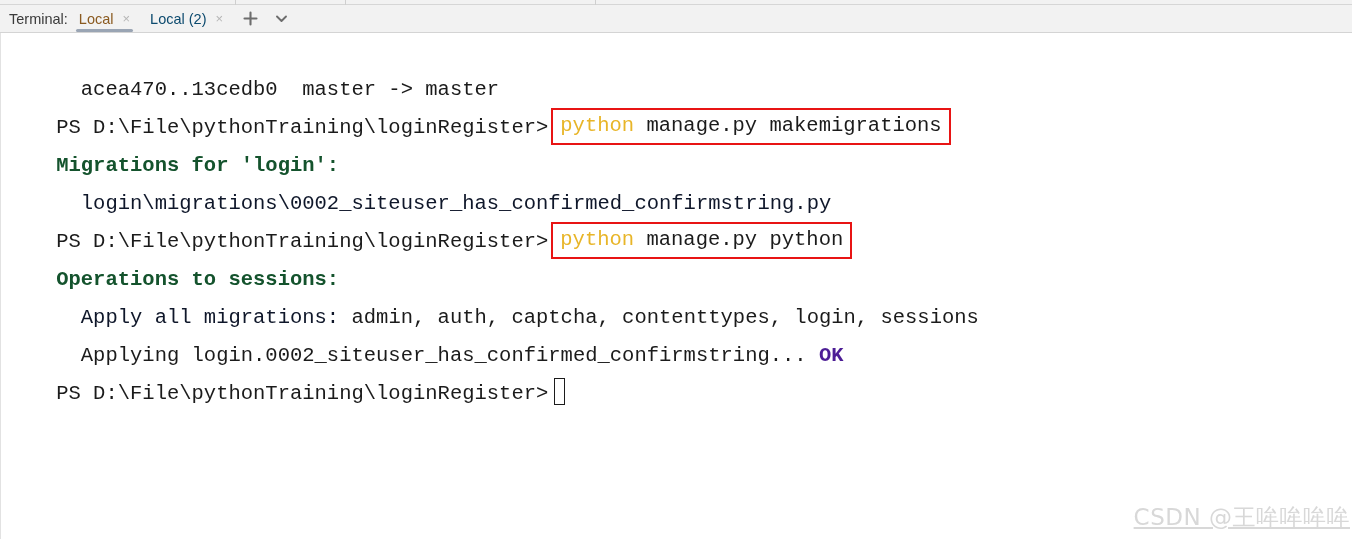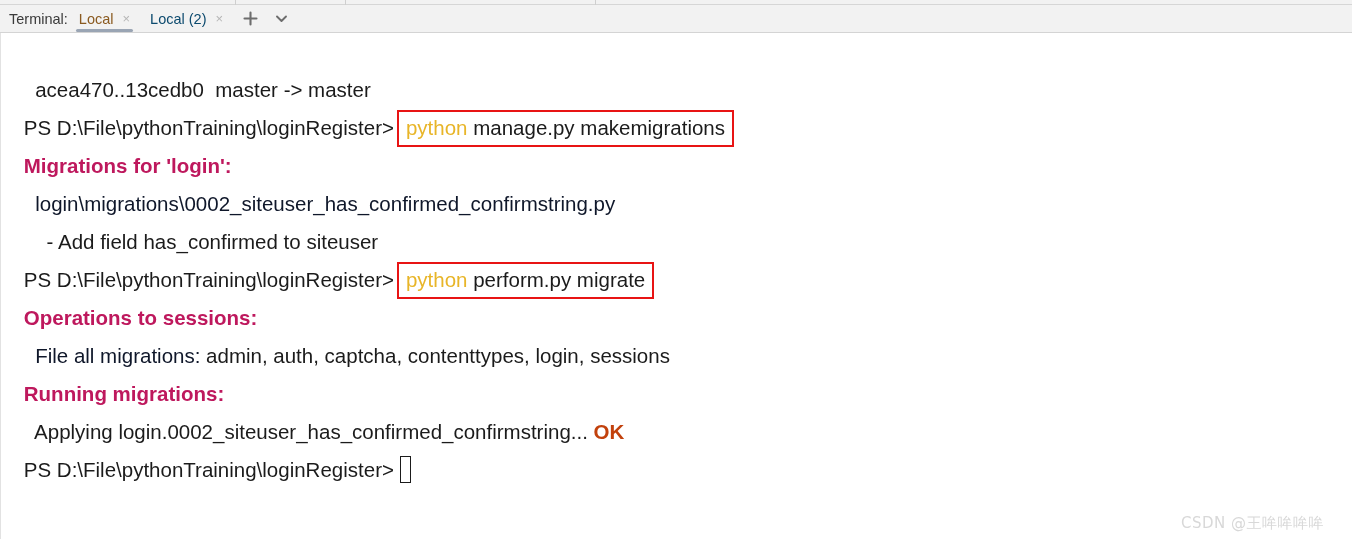--- a/index.html
+++ b/index.html
@@ -95,30 +95,31 @@
     height: 506px;
     background: #ffffff;
     box-sizing: border-box;
     border-left: 1px solid #e2e2e2;
     overflow: hidden;
   }
   .line {
     position: relative;
     height: 38px;
     line-height: 38px;
-    font-family: Liberation Sans, sans-serif;
+    font-family: Liberation Mono, monospace;
     font-size: 20.5px;
     letter-spacing: 0px;
     white-space: pre;
     color: #1b1b1b;
+    padding-left: 6px;
   }
   .c-black  { color: #1b1b1b; }
-  .c-cyan   { color: #be185d; font-weight: bold; }
+  .c-cyan   { color: #14532d; font-weight: bold; }
   .c-grey   { color: #0f172a; }
-  .c-green  { color: #c2410c; font-weight: bold; text-align: center; }
+  .c-green  { color: #4c1d95; font-weight: bold; text-align: center; }
   .c-yellow { color: #e8b528; }
 
   
   .cmdbox {
     display: inline-block;
     border: 2px solid #e81414;
     padding: 1px 7px 2px 7px;
     margin-left: 3px;
     line-height: 30px;
     vertical-align: middle;
@@ -136,27 +137,28 @@
     box-sizing: border-box;
     vertical-align: middle;
     position: relative;
     top: -2px;
     margin-left: 6px;
   }
 
   
   #watermark {
     position: absolute;
-    right: 28px;
+    right: 2px;
     bottom: 6px;
     font-family: "DejaVu Sans", sans-serif;
-    font-size: 15px;
+    font-size: 23px;
     color: #d8d8d8;
     white-space: nowrap;
     letter-spacing: 0.5px;
+    text-decoration: underline;
   }
 </style>
 </head>
 <body>
 
 <div id="top-sliver">
   <div class="seg" style="left:0;width:235px;"></div>
   <div class="seg" style="left:235px;width:110px;"></div>
   <div class="seg" style="left:345px;width:250px;"></div>
 </div>
@@ -204,40 +206,34 @@
   </div>
 
   <div class="line">
     <span class="c-cyan">Migrations for 'login':</span>
   </div>
 
   <div class="line">
     <span class="c-grey">  login\migrations\0002_siteuser_has_confirmed_confirmstring.py</span>
   </div>
 
-  <div class="line">
-    <span class="c-black">    - Add field has_confirmed to siteuser</span>
-  </div>
-
-
-  <div class="line">
-    <span class="c-black">PS D:\File\pythonTraining\loginRegister&gt;</span><span class="cmdbox"><span class="c-yellow">python</span><span class="c-black"> perform.py migrate</span></span>
+
+
+  <div class="line">
+    <span class="c-black">PS D:\File\pythonTraining\loginRegister&gt;</span><span class="cmdbox"><span class="c-yellow">python</span><span class="c-black"> manage.py python</span></span>
   </div>
 
   <div class="line">
     <span class="c-cyan">Operations to sessions:</span>
   </div>
 
   <div class="line">
-    <span class="c-grey">  File all migrations:</span><span class="c-black"> admin, auth, captcha, contenttypes, login, sessions</span>
-  </div>
-
-  <div class="line">
-    <span class="c-cyan">Running migrations:</span>
-  </div>
+    <span class="c-grey">  Apply all migrations:</span><span class="c-black"> admin, auth, captcha, contenttypes, login, sessions</span>
+  </div>
+
 
   <div class="line">
     <span class="c-black">  Applying login.0002_siteuser_has_confirmed_confirmstring...</span><span class="c-black"> </span><span class="c-green">OK</span>
   </div>
 
   <div class="line">
     <span class="c-black">PS D:\File\pythonTraining\loginRegister&gt;</span><span class="cursor"></span>
   </div>
 
 </div>

